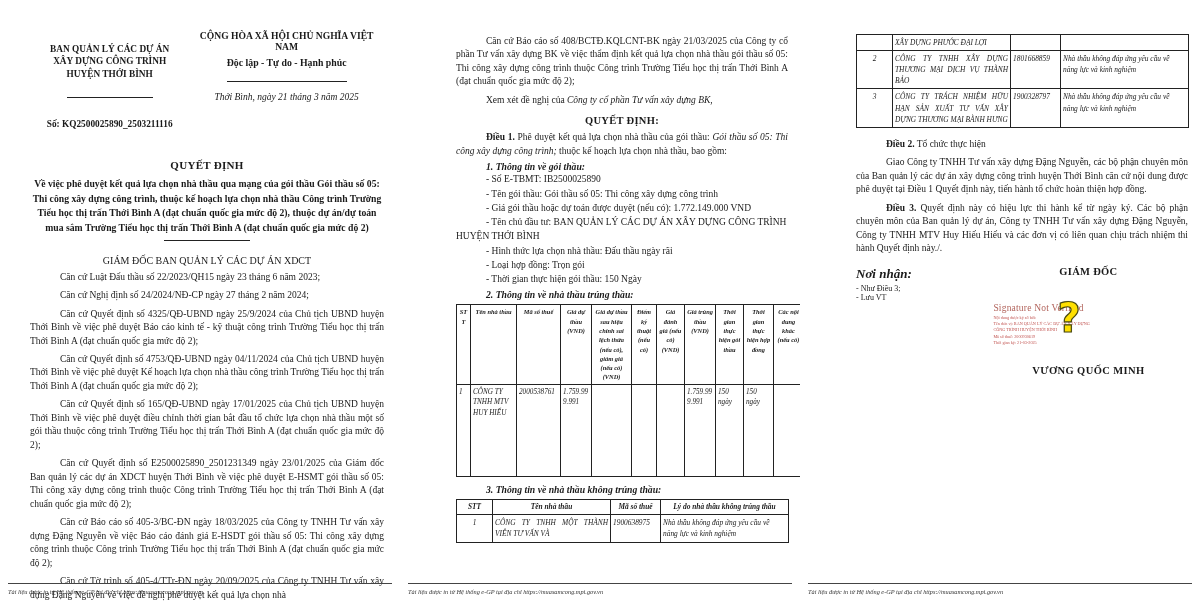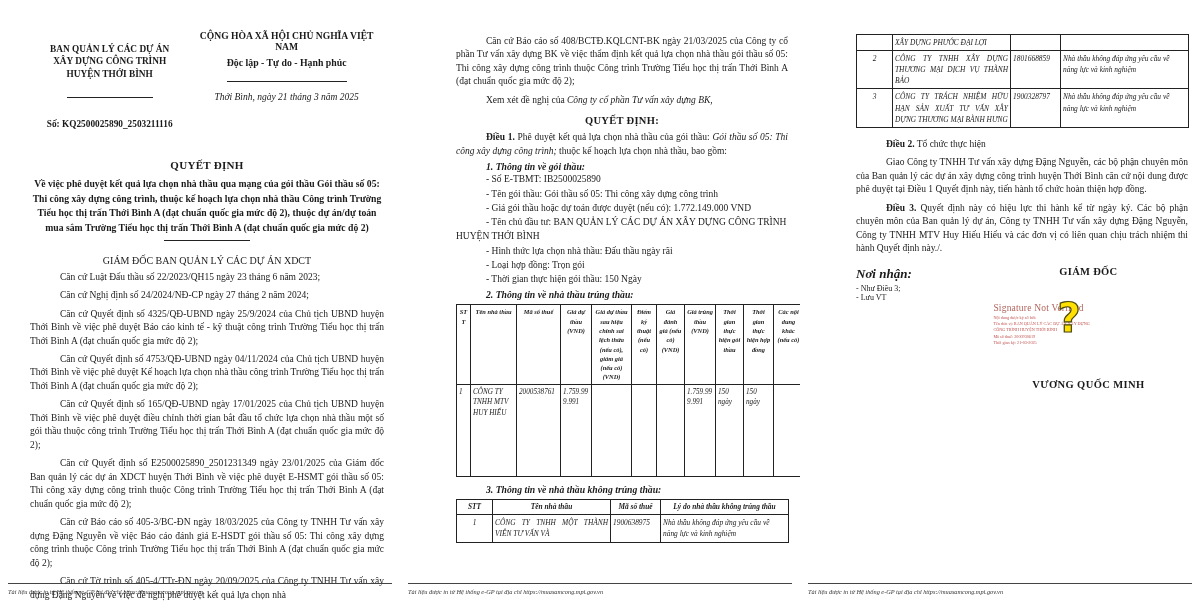--- a/index.html
+++ b/index.html
@@ -48,21 +48,21 @@
   .recip { width:40%; font-size:8px; }
   .recip-t { font-weight:bold; font-style:italic; font-size:13px; }
   .recip-l { white-space:pre-line; margin-top:2px; }
   .dir-col { width:60%; text-align:center; }
   .dir-title { font-weight:bold; font-size:10.5px; letter-spacing:.3px; }
   .stamp { position:relative; width:190px; margin:26px auto 0 auto; text-align:left; height:62px; }
   .stamp-status { font-size:9.5px; color:#b2645c; letter-spacing:.2px; }
   .stamp-lines { font-size:4.2px; color:#c0504d; line-height:1.5; white-space:pre-line; margin-top:2px; }
   .stamp-q { position:absolute; left:64px; top:-8px; font-size:40px; font-weight:bold; color:#ffe000;
              -webkit-text-stroke:1.2px #4a4a10; text-shadow:0 0 1px #555; font-family:"DejaVu Sans",sans-serif; }
-  .signer { text-align:center; font-weight:bold; font-size:10.5px; margin-top:14px; letter-spacing:.4px; }
+  .signer { text-align:center; font-weight:bold; font-size:10.5px; letter-spacing:.4px; }
 
   col.c-stt{width:14px;} col.c-name{width:46px;} col.c-mst{width:44px;} col.c-gdt{width:31px;}
   col.c-ghc{width:40px;} col.c-dkt{width:25px;} col.c-gdg{width:28px;} col.c-gtt{width:31px;}
   col.c-tg1{width:28px;} col.c-tg2{width:30px;} col.c-khac{width:30px;}
   col.d-stt{width:36px;} col.d-name{width:118px;} col.d-mst{width:50px;} col.d-ly{width:128px;}
 </style>
 </head>
 <body>
 
 <div class="doc">

